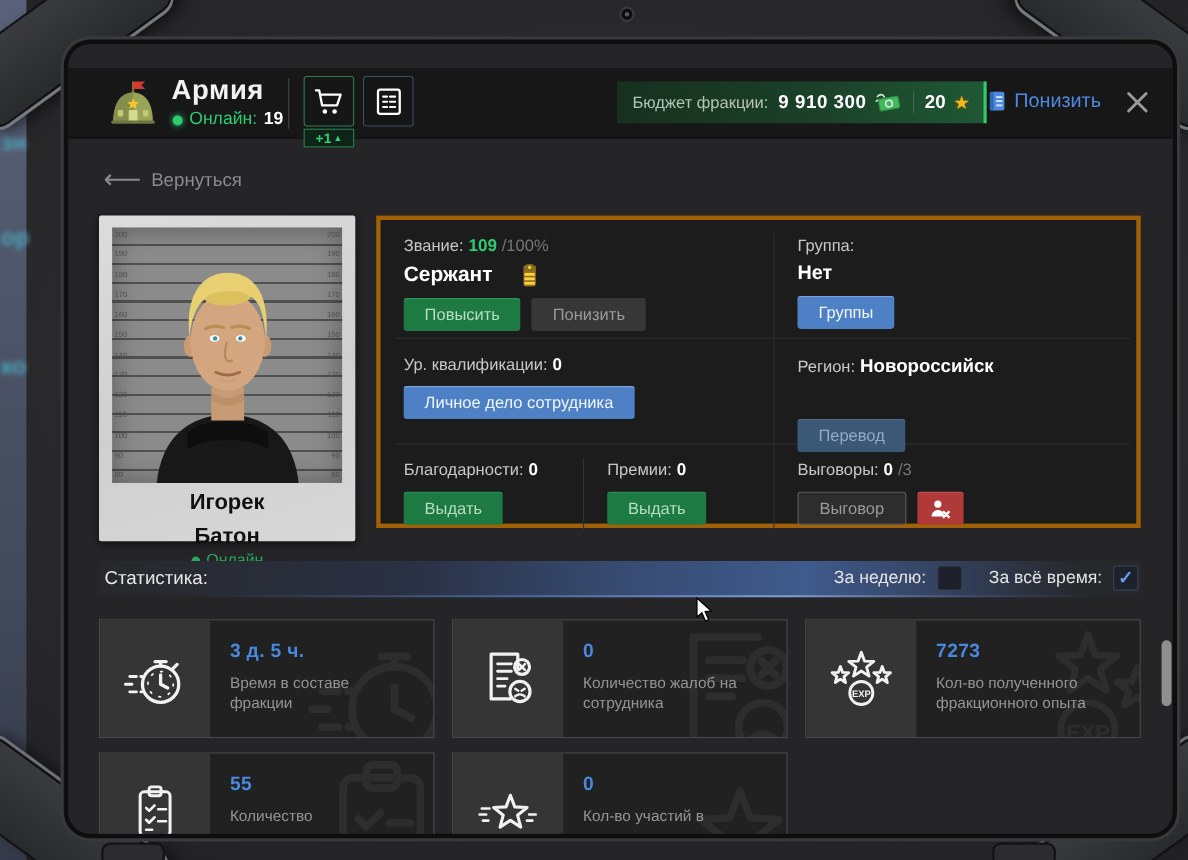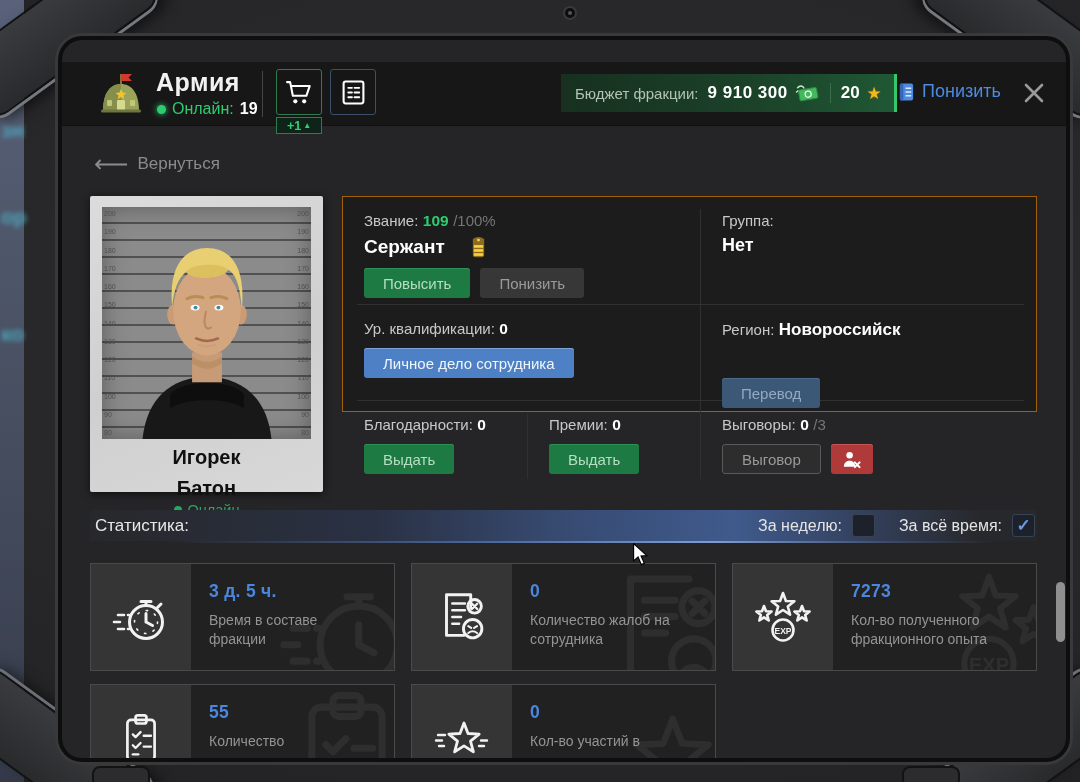--- a/index.html
+++ b/index.html
@@ -87,22 +87,22 @@
   .ruler span { font-size:7px; color:#4f4f4f; line-height:1; }
   .ruler-l { left:2px; } .ruler-r { right:2px; text-align:right; }
   .char { position:absolute; left:50%; bottom:-2px; transform:translateX(-50%); }
   .photo-name { margin-top:5px; text-align:center; font-weight:bold; font-size:20px;
                 color:#101010; line-height:26px; }
   .photo-online { margin-top:1px; display:flex; align-items:center; justify-content:center; gap:6px;
                   color:#27a85c; font-size:14.5px; }
   .photo-online .dot { width:8px; height:8px; border-radius:50%; background:#27a85c; }
 
   
-  .info-panel { position:absolute; left:280px; top:156px; width:695px; height:216px;
-                background:#1c1c1d; border:1px solid #a16207; }
+  .info-panel { position:absolute; left:280px; top:156px; width:695px; height:284px;
+                background:#1c1c1d; border:4px solid #a16207; }
   .cell { position:absolute; padding:15px 0 0 21px; }
   .c-rank   { left:0;   top:0;    width:357px; height:107px; }
   .c-group  { left:358px; top:0;  width:336px; height:107px; }
   .c-qual   { left:0;   top:108px; width:357px; height:95px; }
   .c-region { left:358px; top:108px; width:336px; height:95px; }
   .c-thanks { left:0;   top:204px; width:184px; height:89px; }
   .c-bonus  { left:185px; top:204px; width:172px; height:89px; }
   .c-repr   { left:358px; top:204px; width:336px; height:89px; }
   .div-v  { position:absolute; left:357px; top:12px; width:1px; height:270px; background:#303030; }
   .div-v2 { position:absolute; left:184px; top:216px; width:1px; height:66px; background:#303030; }
@@ -346,20 +346,23 @@
         </div>
         <div class="btn-row">
           <button class="btn btn-green">Повысить</button>
           <button class="btn btn-dim">Понизить</button>
         </div>
       </div>
 
       <div class="cell c-group">
         <div class="lbl">Группа:</div>
         <div class="val" style="margin-top:6px; font-size:18px;">Нет</div>
+        <div class="btn-row">
+          <button class="btn btn-blue">Группы</button>
+        </div>
       </div>
 
       <div class="cell c-qual">
         <div>
           <span class="lbl">Ур. квалификации:</span>
           <span class="val">0</span>
         </div>
         <div class="btn-row">
           <button class="btn btn-blue">Личное дело сотрудника</button>
         </div>

